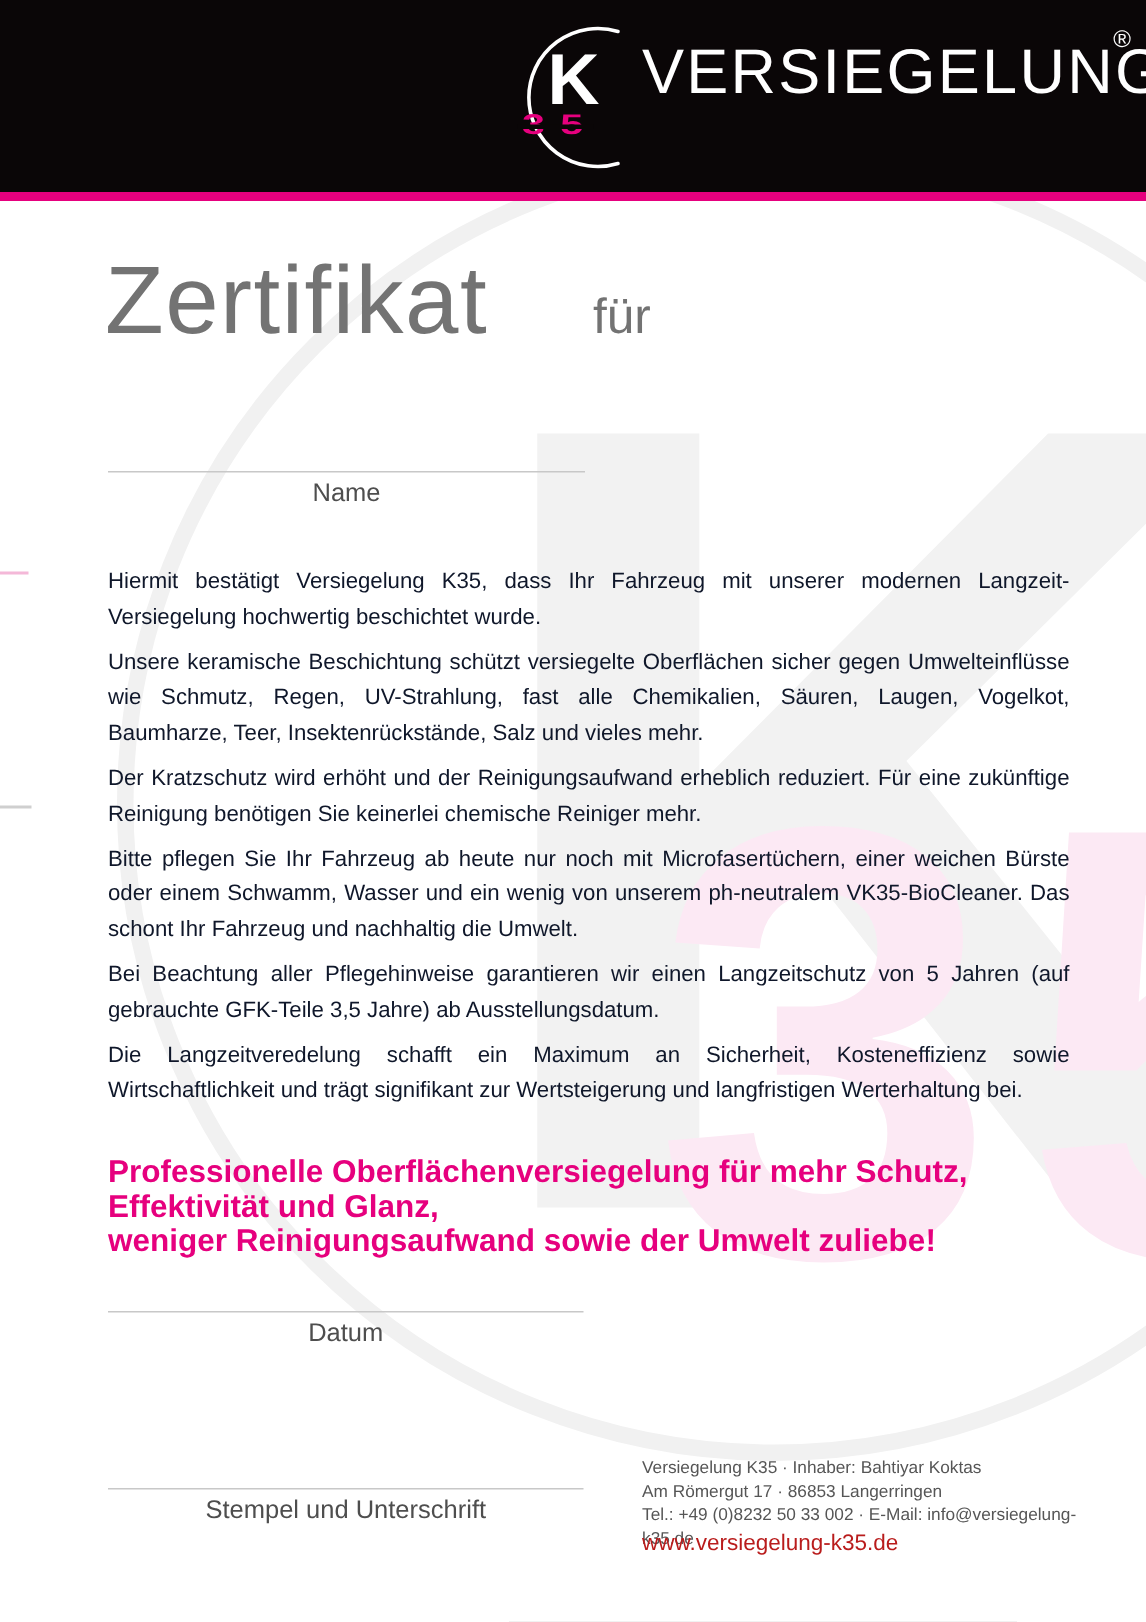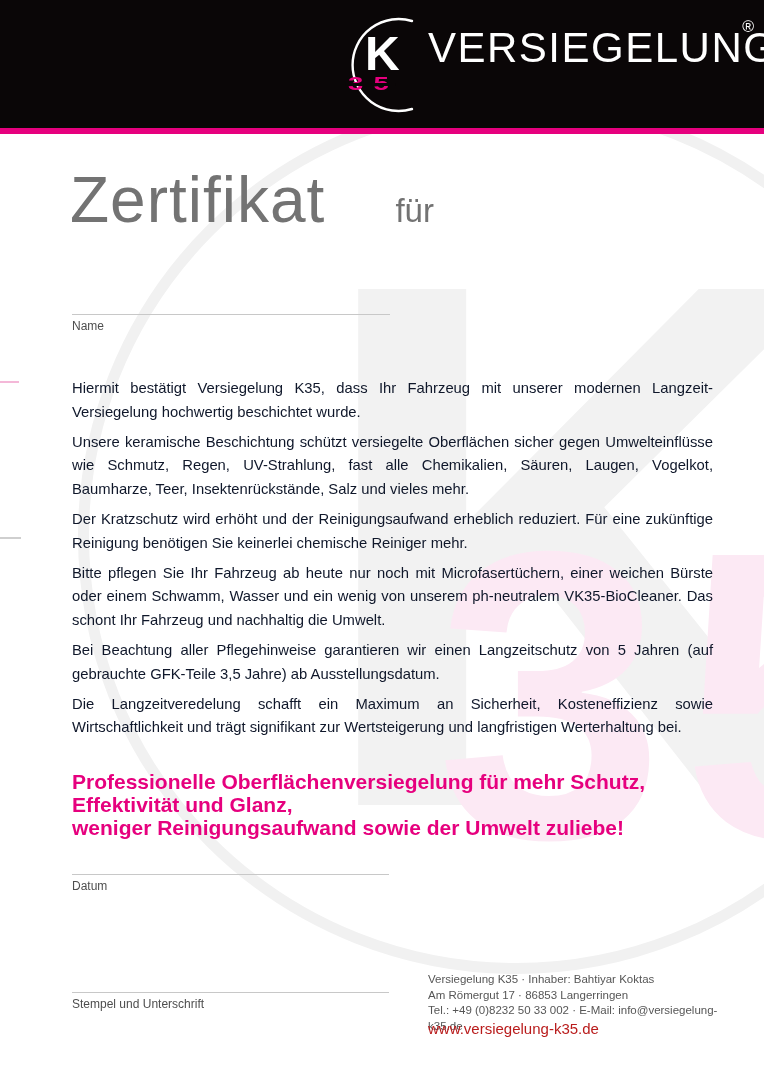--- a/index.html
+++ b/index.html
@@ -48,21 +48,21 @@
   
   .title{
     position:absolute;left:70px;top:168px;z-index:2;color:#737373;
     display:flex;align-items:baseline;gap:22px;white-space:nowrap;
   }
   .title-main{font-size:64px;font-weight:400;letter-spacing:1px;line-height:1;}
   .title-suffix{font-size:33px;font-weight:400;line-height:1;margin-left:48px;}
   
   .field{position:absolute;z-index:2;}
   .field-line{border-top:1px solid #c8c8c8;height:0;}
-  .field-label{font-size:12px;color:#4e4e4e;padding-top:4px;}
+  .field-label{font-size:17px;color:#4e4e4e;padding-top:4px;text-align:center;}
   .f-name{left:72px;top:314px;width:318px;}
   .f-kennzeichen{left:429px;top:314px;width:272px;}
   .f-datum{left:72px;top:874px;width:317px;}
   .f-stempel{left:72px;top:992px;width:317px;}
   
   .body-text{
     position:absolute;left:72px;top:353px;width:641px;z-index:2;
     font-size:14.8px;line-height:23.8px;color:#0f172a;text-align:justify;margin-top:24px;
   }
   .body-text p{margin:0 0 6px 0;}

